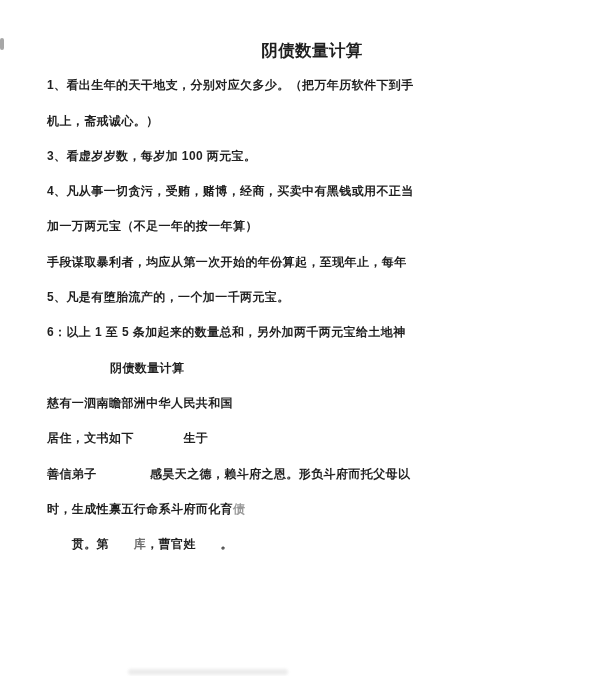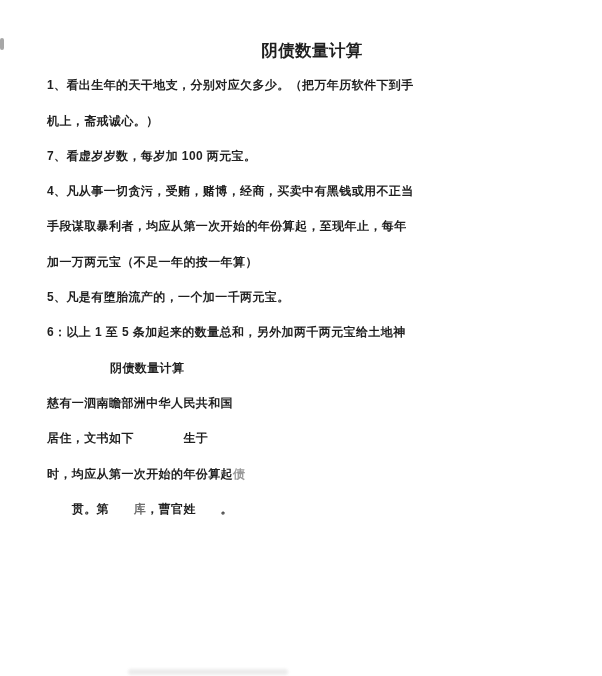--- a/index.html
+++ b/index.html
@@ -62,32 +62,33 @@
 </style>
 </head>
 <body>
 
 <div class="doc">
 
   <div class="line bold">阴债数量计算</div>
 
   <div class="line">1、看出生年的天干地支，分别对应欠多少。（把万年历软件下到手</div>
   <div class="line">机上，斋戒诚心。）</div>
-  <div class="line">7、看虚岁岁数，每岁加 100 两元宝。</div>
+  <div class="line">3、看虚岁岁数，每岁加 100 两元宝。</div>
   <div class="line">4、凡从事一切贪污，受贿，赌博，经商，买卖中有黑钱或用不正当</div>
+  <div class="line">加一万两元宝（不足一年的按一年算）</div>
   <div class="line">手段谋取暴利者，均应从第一次开始的年份算起，至现年止，每年</div>
-  <div class="line">加一万两元宝（不足一年的按一年算）</div>
   <div class="line">5、凡是有堕胎流产的，一个加一千两元宝。</div>
   <div class="line">6：以上 1 至 5 条加起来的数量总和，另外加两千两元宝给土地神</div>
 
 
   <div class="line indented">阴债数量计算</div>
   <div class="line">慈有一泗南瞻部洲中华人民共和国</div>
   <div class="line">居住，文书如下　　　　生于</div>
+  <div class="line">善信弟子　　　　 感昊天之德，赖斗府之恩。形负斗府而托父母以</div>
 
-  <div class="line"><span>时，均应从第一次开始的年份算起</span><span class="gray-debt">债</span></div>
+  <div class="line"><span>时，生成性禀五行命系斗府而化育</span><span class="gray-debt">债</span></div>
 
   <div class="line"><span>　　贯。第　　</span><span class="gray-ku">库</span><span>，曹官姓　　。</span></div>
 
 </div>
 
 <div class="edge-speck"></div>
 <div class="bottom-smudge"></div>
 
 </body></html>

